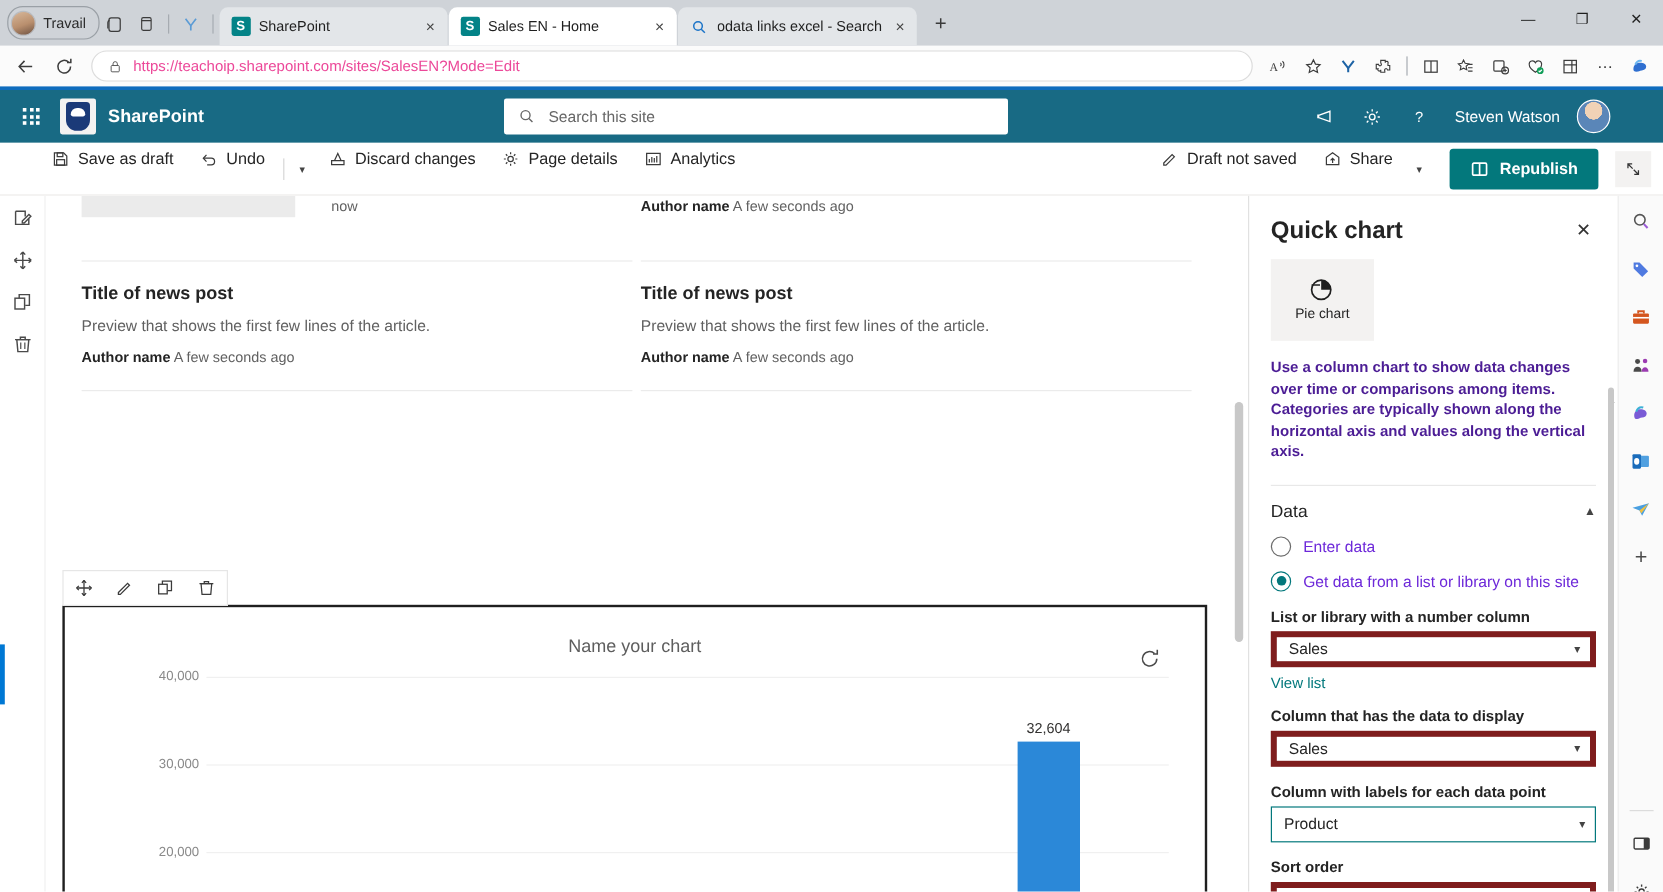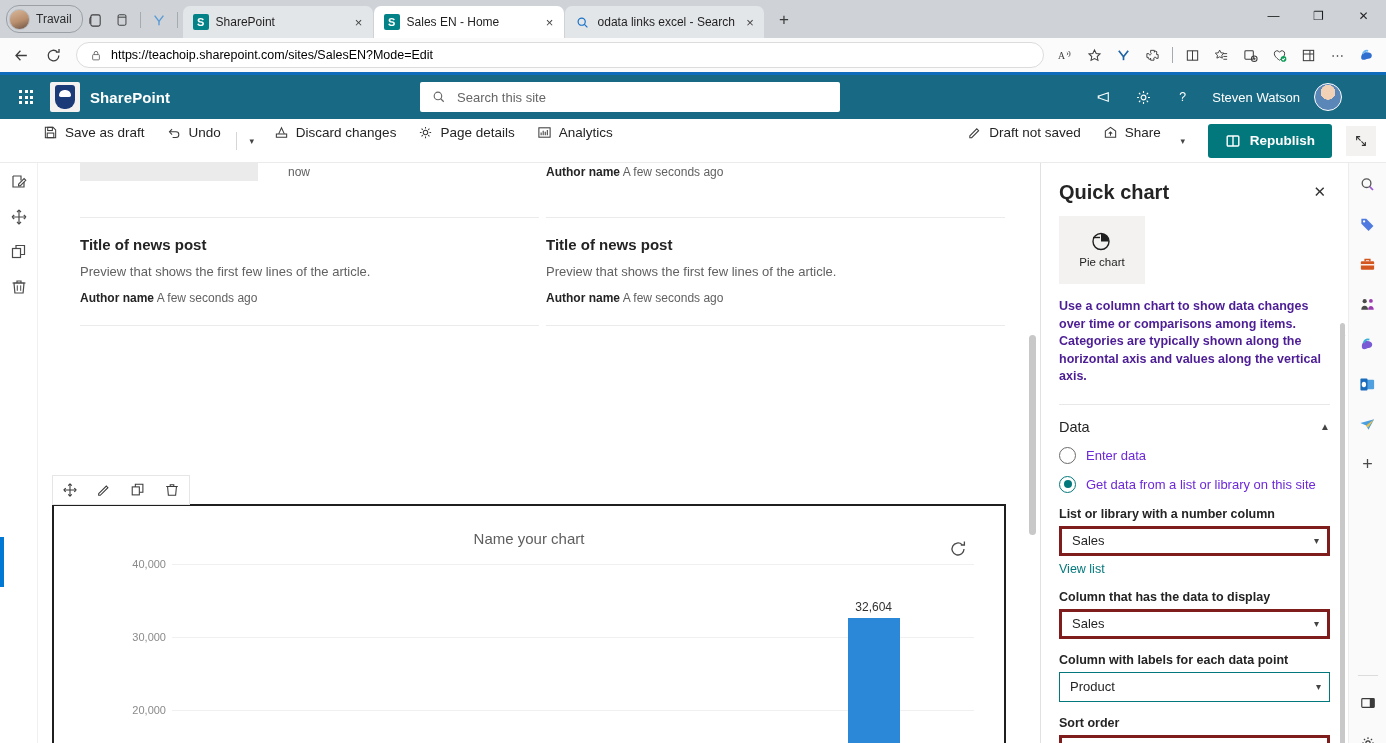--- a/index.html
+++ b/index.html
@@ -65,21 +65,21 @@
   }
   .nav-btn {
     width: 30px; height: 28px; display: flex; align-items: center;
     justify-content: center; color: #3d3d3d; border-radius: 4px;
   }
   .urlbar {
     flex: 1; height: 26px; background: #ffffff; border-radius: 13px;
     display: flex; align-items: center; gap: 9px; padding: 0 8px 0 13px;
     margin: 0 6px; border: 1px solid #dcdcdc;
   }
-  .urlbar .urltext { font-size: 12.5px; color: #000000; }
+  .urlbar .urltext { font-size: 12.5px; color: #ec4899; }
   .navicon {
     width: 27px; height: 26px; display: flex; align-items: center;
     justify-content: center; color: #3d3d3d; font-size: 13px;
   }
   .browser-bottomline { height: 3px; background: #0f6cbd; width: 100%; }
 
   
   .sp-suite {
     height: 44px; background: #186a84; display: flex; align-items: center;
     color: #fff; padding-left: 6px; position: relative;
@@ -147,21 +147,21 @@
   }
   .left-rail {
     position: absolute; left: 0; top: 0; width: 38px; height: 100%;
     display: flex; flex-direction: column; align-items: center;
     padding-top: 8px; gap: 13px; border-right: 1px solid #f0f0f0; background: #fff;
   }
   .left-rail .ricon { width: 22px; height: 22px; display:flex; align-items:center; justify-content:center; color: #4a4a4a; }
   .rail-accent { position:absolute; left:0; top:374px; width:4px; height:50px; background:#0078d4; }
 
   .news-row {
-    position: absolute; left: 80px; top: 0; width: 925px;
+    position: absolute; left: 68px; top: 0; width: 925px;
     display: flex; gap: 7px;
   }
   .news-col { flex: 1; }
   .news-top { height: 40px; display: flex; align-items: flex-start; gap: 30px; }
   .skel-bar { width: 178px; height: 18px; background: #ebebeb; }
   .news-meta-sm { font-size: 12px; color: #616161; padding-top: 2px; }
   .news-divider { border-top: 1px solid #ebebeb; margin: 14px 0 0; }
   .news-card { padding-top: 18px; }
   .news-card h3 { font-size: 15px; font-weight: 600; color: #242424; margin-bottom: 11px; }
   .news-card p.prev { font-size: 13px; color: #616161; margin-bottom: 12px; }
@@ -238,21 +238,21 @@
   }
   .radio.on { border: 1px solid #03787c; position: relative; }
   .radio.on::after {
     content: ""; position: absolute; inset: 3.5px; border-radius: 50%; background: #03787c;
   }
   .radio-row label { font-size: 13px; color: #6d28d9; }
   .fld-label {
     padding: 14px 18px 0 18px; font-size: 12.5px; color: #242424; font-weight: 600;
   }
   .dropdown {
-    margin: 5px 18px 0 18px; height: 30px; border: 3px solid #7f1d1d;
+    margin: 5px 18px 0 18px; height: 30px; border: 5px solid #7f1d1d;
     display: flex; align-items: center; padding: 0 8px 0 10px;
     font-size: 13px; color: #242424; background: #fff;
   }
   .dropdown.focus { border: 1px solid #03787c; }
   .dropdown span.val { flex: 1; }
   .dropdown .dchev { font-size: 10px; color: #444; }
   .link {
     padding: 6px 18px 0 18px; font-size: 12.5px; color: #03787c;
   }
   .pane-scroll {

